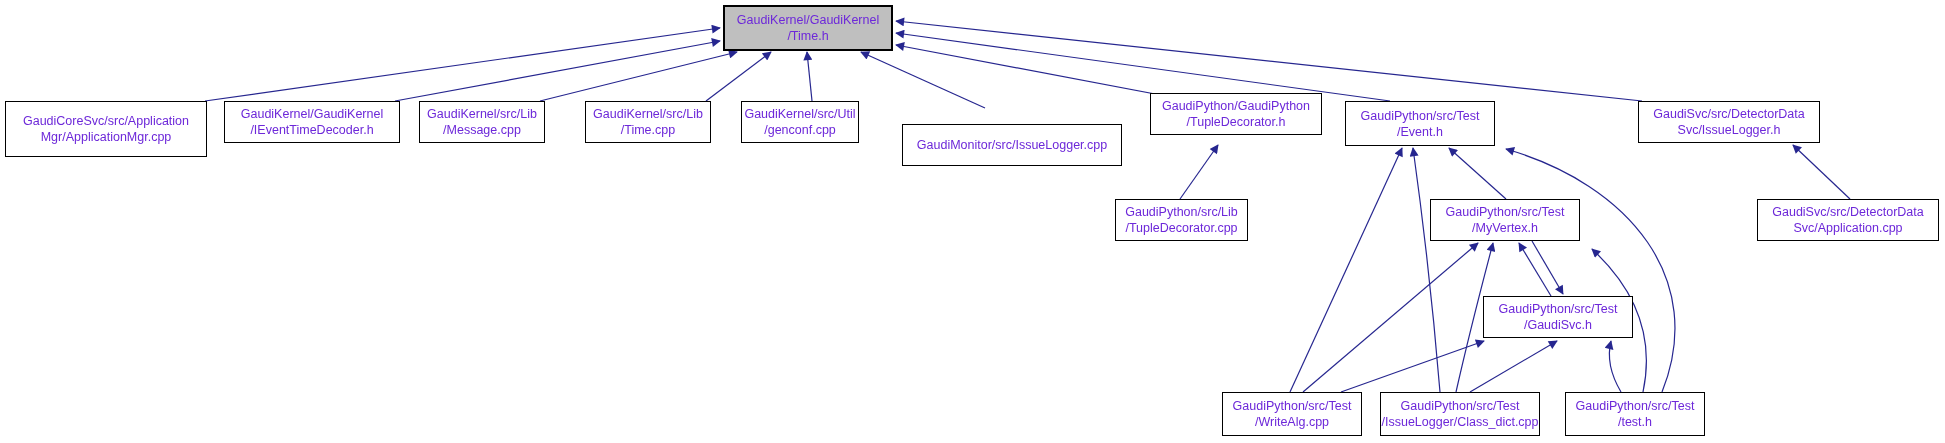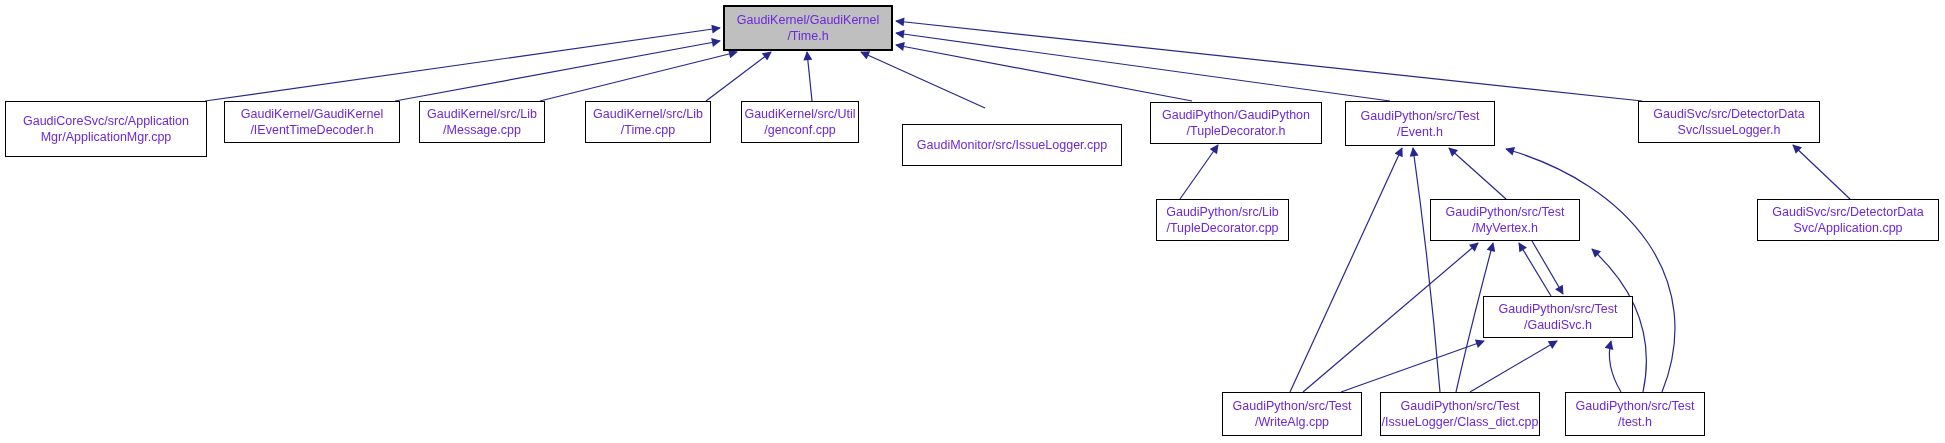--- a/index.html
+++ b/index.html
@@ -83,33 +83,33 @@
         <span>GaudiKernel/src/Lib</span>
         <span>/Time.cpp</span>
       </div>
       <div class="node" style="left: 741px; top: 101px; width: 118px; height: 42px;">
         <span>GaudiKernel/src/Util</span>
         <span>/genconf.cpp</span>
       </div>
       <div class="node" style="left: 902px; top: 124px; width: 220px; height: 42px;">
         <span>GaudiMonitor/src/IssueLogger.cpp</span>
       </div>
-      <div class="node" style="left: 1150px; top: 102px; width: 172px; height: 42px;">
+      <div class="node" style="left: 1150px; top: 93px; width: 172px; height: 42px;">
         <span>GaudiPython/GaudiPython</span>
         <span>/TupleDecorator.h</span>
       </div>
       <div class="node" style="left: 1345px; top: 101px; width: 150px; height: 45px;">
         <span>GaudiPython/src/Test</span>
         <span>/Event.h</span>
       </div>
       <div class="node" style="left: 1638px; top: 101px; width: 182px; height: 42px;">
         <span>GaudiSvc/src/DetectorData</span>
         <span>Svc/IssueLogger.h</span>
       </div>
-      <div class="node" style="left: 1115px; top: 199px; width: 133px; height: 42px; margin-left: 41px;">
+      <div class="node" style="left: 1115px; top: 199px; width: 133px; height: 42px;">
         <span>GaudiPython/src/Lib</span>
         <span>/TupleDecorator.cpp</span>
       </div>
       <div class="node" style="left: 1430px; top: 199px; width: 150px; height: 42px;">
         <span>GaudiPython/src/Test</span>
         <span>/MyVertex.h</span>
       </div>
       <div class="node" style="left: 1757px; top: 199px; width: 182px; height: 42px;">
         <span>GaudiSvc/src/DetectorData</span>
         <span>Svc/Application.cpp</span>

